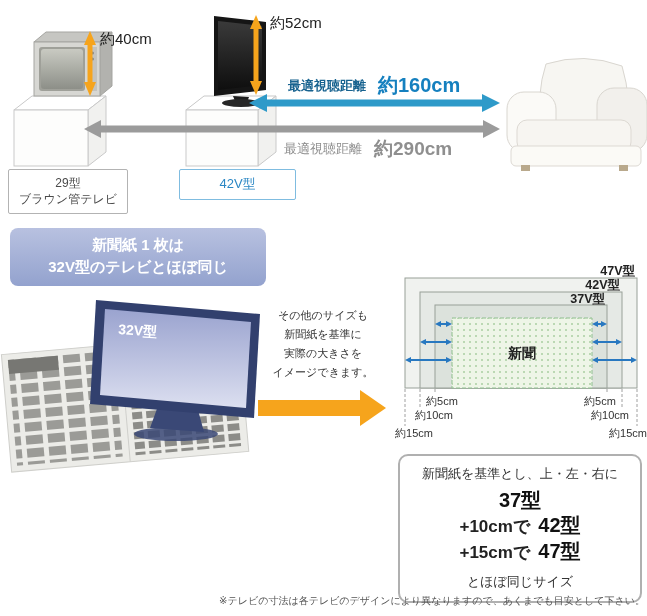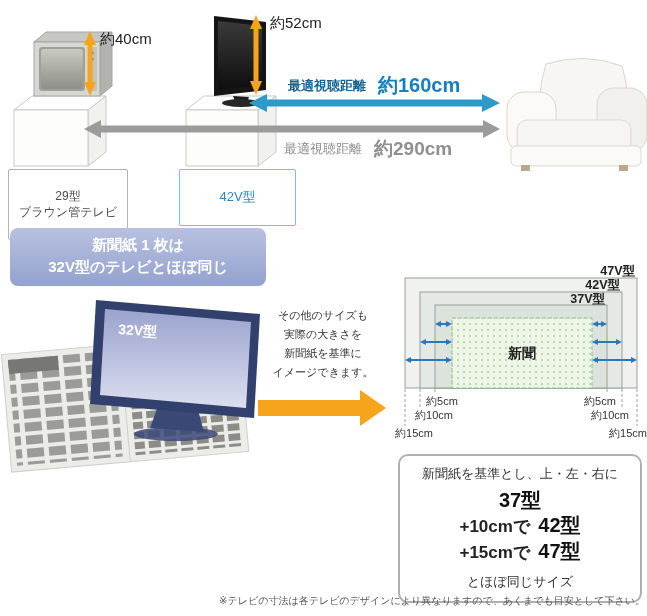--- a/index.html
+++ b/index.html
@@ -11,21 +11,21 @@
   .label-52{left:270px;top:14px;font-size:15px;color:#222;}
 
   .dist{display:flex;align-items:center;gap:12px;}
   .dist-lcd{left:288px;top:72px;}
   .dist-lcd .dist-label{font-size:13px;font-weight:bold;color:#17628f;}
   .dist-lcd .dist-value{font-size:20px;font-weight:bold;color:#1580bf;}
   .dist-crt{left:284px;top:136px;}
   .dist-crt .dist-label{font-size:13px;color:#8c8c8c;}
   .dist-crt .dist-value{font-size:19px;font-weight:bold;color:#8f8f8f;}
 
-  .caption-box{box-sizing:border-box;text-align:center;background:#fff;padding:19px 2px;line-height:1.3;}
+  .caption-box{box-sizing:border-box;text-align:center;background:#fff;padding:6px 2px;line-height:1.3;}
   .caption-crt{left:8px;top:169px;width:120px;border:1px solid #b3b3b3;border-radius:2px;
                font-size:12px;color:#4a4a4a;}
   .caption-lcd{left:179px;top:169px;width:117px;border:1px solid #7fbce0;border-radius:2px;
                font-size:13px;color:#2b87c4;}
 
   .banner{left:10px;top:228px;width:256px;height:58px;border-radius:8px;
           background:linear-gradient(#b8c1e0,#93a2ce);color:#fff;font-weight:bold;
           text-align:center;font-size:15px;line-height:1.45;padding-top:6px;box-sizing:border-box;}
 
   .desc{left:256px;top:306px;width:134px;text-align:center;font-size:11px;color:#333;line-height:19px;}
@@ -180,22 +180,22 @@
       <ellipse cx="176" cy="152" rx="42" ry="7" fill="#3a4876" opacity="0.85"></ellipse>
       <polygon points="158,124 198,128 204,150 150,146" fill="#3a4876"></polygon>
       <polygon points="96,18 260,32 254,136 90,122" fill="#32406e"></polygon>
       <polygon points="105,27 251,40 246,126 100,113" fill="url(#tvScreen32)"></polygon>
       <text x="118" y="52" transform="rotate(4 118 52)" font-size="14" font-weight="bold" fill="#ffffff">32V型</text>
     </g>
   </svg>
 
   <div class="abs desc">
     <div>その他のサイズも</div>
+    <div>新聞紙を基準に</div>
     <div>実際の大きさを</div>
-    <div>新聞紙を基準に</div>
     <div>イメージできます。</div>
   </div>
 
   <div class="abs big-arrow">
     <div class="bar"></div>
     <div class="head"></div>
   </div>
 
   <svg class="abs" style="left:390px;top:262px" width="257" height="184">
     <defs>

